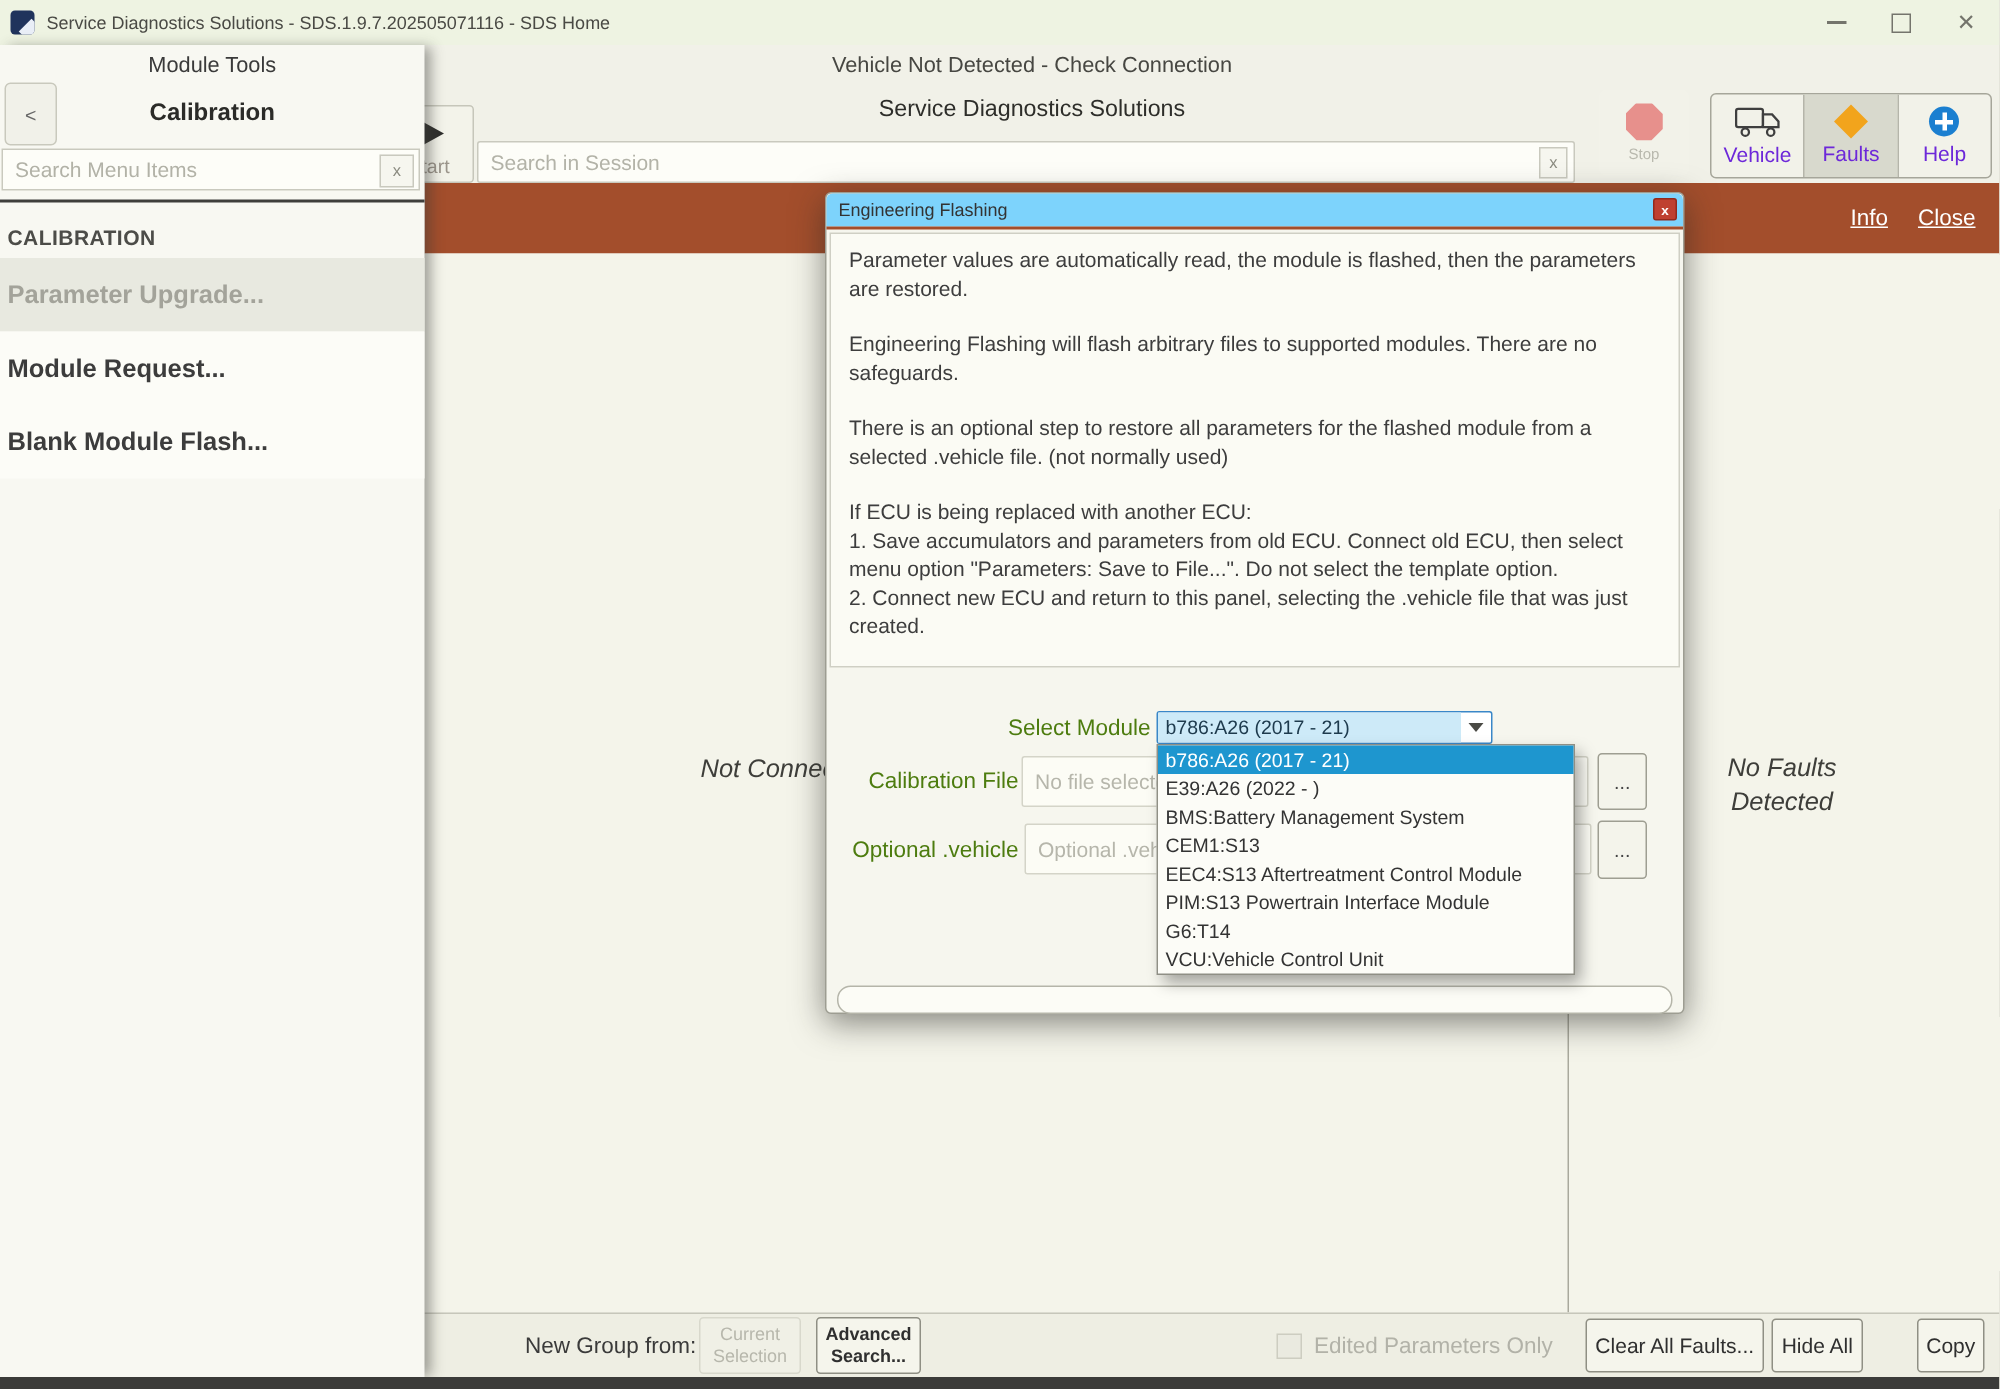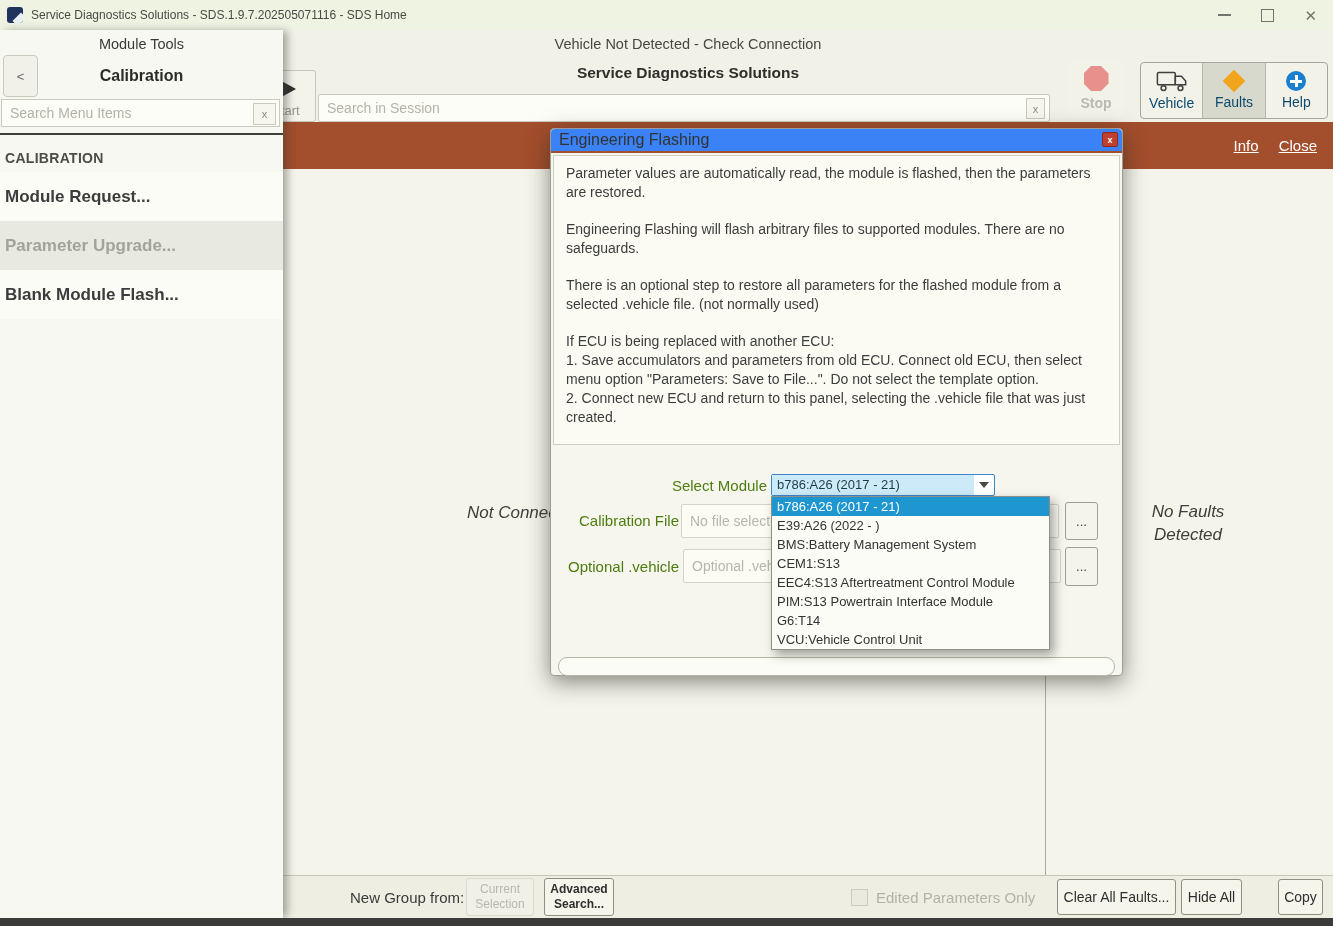--- a/index.html
+++ b/index.html
@@ -11,42 +11,42 @@
   .app-icon{width:16px;height:16px;margin:0 8px 0 7px;border-radius:3px;background:#20335c;position:relative;overflow:hidden;}
   .app-icon::after{content:"";position:absolute;right:-4px;bottom:-4px;width:12px;height:12px;background:#e9eef7;transform:rotate(45deg);}
   .title-text{font-size:12px;color:#4a4a45;}
   .win-controls{margin-left:auto;display:flex;align-items:center;gap:30px;padding-right:16px;height:100%;}
   .wc{display:flex;align-items:center;justify-content:center;cursor:pointer;}
   .wc-min{width:13px;height:2px;background:#74746c;}
   .wc-max{width:11px;height:11px;border:1.6px solid #74746c;background:transparent;}
   .wc-close{font-size:15px;color:#74746c;line-height:1;}
   
   .hdr-status{position:absolute;left:283px;top:36px;width:810px;text-align:center;font-size:14.5px;color:#474742;}
-  .hdr-title{position:absolute;left:283px;top:64px;width:810px;text-align:center;font-size:15.5px;font-weight:bold;color:#2e2e2a;}
+  .hdr-title{position:absolute;left:283px;top:64px;width:810px;text-align:center;font-size:15.5px;font-weight:normal;color:#2e2e2a;}
   .start-btn{position:absolute;left:256px;top:70px;width:58px;height:50px;background:#f3f3ea;
              border:1px solid #c6c6ba;border-radius:3px;z-index:1;}
   .start-tri{position:absolute;left:19px;top:7px;width:0;height:0;border-top:11px solid transparent;
              border-bottom:11px solid transparent;border-left:20px solid #2e2e2c;}
   .start-lbl{position:absolute;left:0;bottom:3px;width:100%;text-align:center;font-size:13px;color:#9a948a;}
   .search-wrap{position:absolute;left:318px;top:94px;width:730px;height:26px;background:#fdfdf8;
                border:1px solid #c9c9be;border-radius:2px;}
   .search-wrap input{position:absolute;left:0;top:0;width:100%;height:100%;border:none;background:transparent;
                outline:none;font-family:inherit;font-size:14px;color:#444;padding:0 30px 0 8px;box-sizing:border-box;}
   .search-wrap input::placeholder{color:#b3b3a8;}
   .mini-clear{position:absolute;right:4px;top:3px;width:17px;height:19px;border:1px solid #c9c9be;background:#f6f6ef;
               font-size:11px;color:#8b8b80;display:flex;align-items:center;justify-content:center;cursor:pointer;}
   .stop-btn{position:absolute;left:1066px;top:60px;width:60px;height:57px;background:#f2f2e9;border-radius:4px;
             display:flex;flex-direction:column;align-items:center;justify-content:center;gap:4px;}
   .stop-oct{width:25px;height:25px;background:#e7908c;
             clip-path:polygon(30% 0,70% 0,100% 30%,100% 70%,70% 100%,30% 100%,0 70%,0 30%);}
-  .stop-lbl{font-size:14px;color:#b9b9ae;font-weight:bold;}
+  .stop-lbl{font-size:10px;color:#b9b9ae;}
   .navgroup{position:absolute;left:1140px;top:62px;width:186px;height:55px;display:flex;
             border:1px solid #a6a69a;border-radius:4px;background:#f2f2e9;overflow:hidden;}
   .navcell{flex:1;display:flex;flex-direction:column;align-items:center;justify-content:center;gap:3px;
-           font-size:14px;color:#0c4a6e;cursor:pointer;}
+           font-size:14px;color:#6d28d9;cursor:pointer;}
   .navcell + .navcell{border-left:1px solid #b5b5aa;}
   .navcell.active{background:#d8d9cd;}
   .diamond{width:16px;height:16px;background:#f2a41c;transform:rotate(45deg);margin:2px;}
   .help-circle{width:20px;height:20px;border-radius:50%;background:#1b7fd0;position:relative;}
   .help-circle::before{content:"";position:absolute;left:4px;top:8.5px;width:12px;height:3px;background:#fff;}
   .help-circle::after{content:"";position:absolute;left:8.5px;top:4px;width:3px;height:12px;background:#fff;}
   
   .banner{position:absolute;left:283px;top:122px;width:1050px;height:47px;background:#a34e2c;
           display:flex;align-items:center;justify-content:flex-end;gap:20px;padding-right:16px;box-sizing:border-box;}
   .banner a{color:#fff;font-size:15px;text-decoration:underline;cursor:pointer;}
@@ -89,22 +89,22 @@
   .sb-group{position:absolute;left:5px;top:120px;font-size:14px;font-weight:bold;color:#4c4c48;letter-spacing:.3px;}
   .sb-rows{position:absolute;left:0;top:142px;width:283px;}
   .sb-row{height:49px;display:flex;align-items:center;padding-left:5px;font-size:17px;font-weight:600;
           color:#3c3c3c;cursor:pointer;box-sizing:border-box;}
   .row-enabled{background:#fcfcf7;}
   .row-disabled{background:#e8e9e0;color:#a3a39a;cursor:default;}
   .row-selected{background:#ffd504;font-style:italic;}
   
   .modal{position:absolute;left:550px;top:128px;width:573px;height:548px;background:#f6f6ee;
          border:1px solid #9d9d92;border-radius:4px;box-shadow:0 6px 22px rgba(40,40,35,.55);z-index:30;box-sizing:border-box;}
-  .m-title{position:absolute;left:0;top:0;right:0;height:22px;background:#3b82f6;border-radius:4px 4px 0 0;
-           font-size:16px;color:#333;line-height:22px;padding-left:8px;}
+  .m-title{position:absolute;left:0;top:0;right:0;height:22px;background:#7dd3fc;border-radius:4px 4px 0 0;
+           font-size:12px;color:#333;line-height:22px;padding-left:8px;}
   .m-close{position:absolute;right:4px;top:3px;width:16px;height:15px;background:#bf4030;border:1px solid #93291c;
            border-radius:2px;color:#fff;font-size:9px;font-weight:bold;display:flex;align-items:center;
            justify-content:center;cursor:pointer;box-sizing:border-box;}
   .m-redline{position:absolute;left:0;right:0;top:22px;height:2px;background:#a34e2c;}
   .m-text{position:absolute;left:2px;top:26px;width:567px;height:290px;background:#fbfbf4;border:1px solid #cfcfc4;
           box-sizing:border-box;padding:8px 12px;font-size:14px;line-height:19px;color:#3d3d3d;overflow:hidden;}
   .m-text .para{white-space:pre-line;margin:0 0 18px 0;}
   .m-label{position:absolute;font-size:15px;color:#4d7c0f;text-align:right;}
   .lab-select{left:60px;top:348px;width:156px;}
   .lab-calib{left:20px;top:383px;width:108px;}
@@ -219,22 +219,22 @@
     <div class="sb-tools">Module Tools</div>
     <div class="sb-back">&lt;</div>
     <div class="sb-cal">Calibration</div>
     <div class="sb-search">
       <input type="text" placeholder="Search Menu Items" style="">
       <span class="mini-clear">x</span>
     </div>
     <div class="sb-sep"></div>
     <div class="sb-group">CALIBRATION</div>
     <div class="sb-rows">
+      <div class="sb-row row-disabled">Parameter Upgrade...</div>
       <div class="sb-row row-enabled">Module Request...</div>
-      <div class="sb-row row-disabled">Parameter Upgrade...</div>
       <div class="sb-row row-enabled">Blank Module Flash...</div>
     </div>
   </div>
 
   <div class="modal">
     <div class="m-title">Engineering Flashing</div>
     <div class="m-close">x</div>
     <div class="m-redline"></div>
 
     <div class="m-text">

